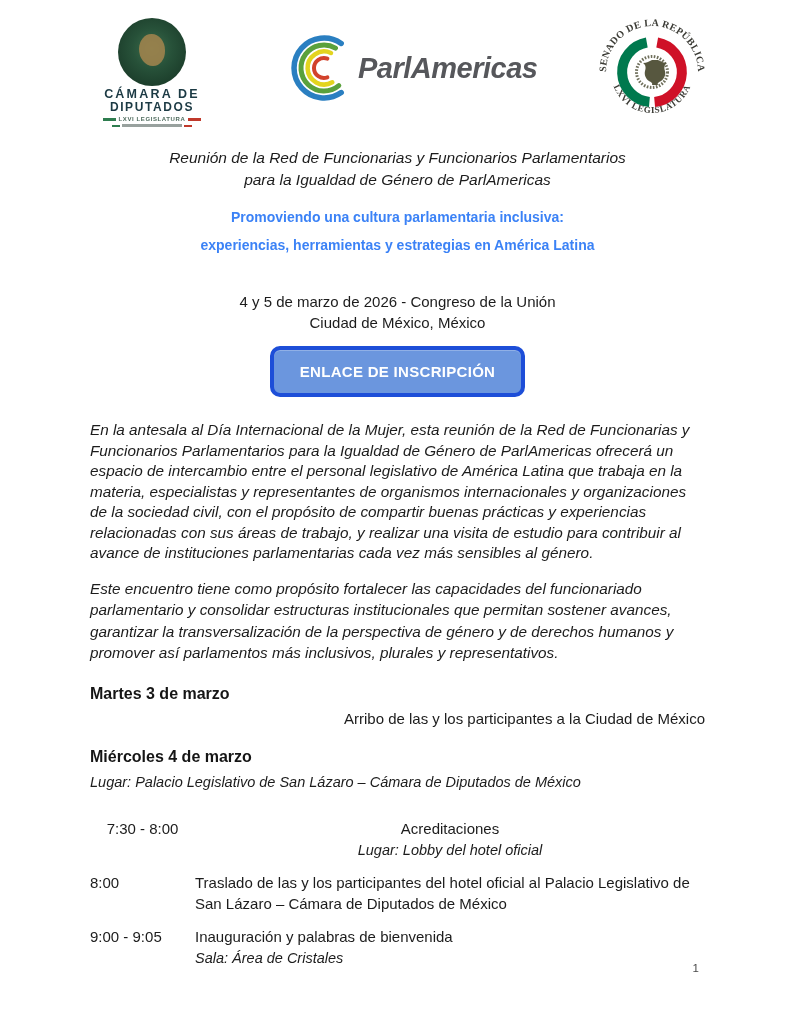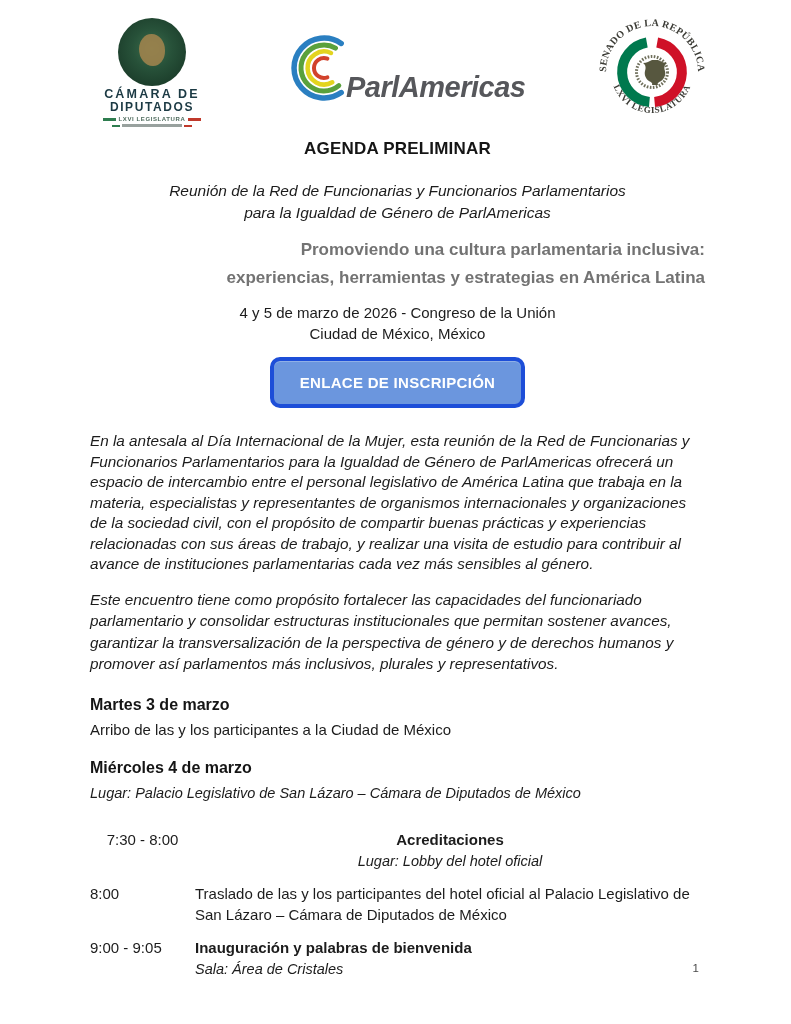--- a/index.html
+++ b/index.html
@@ -29,56 +29,56 @@
   .camara-leg { display:flex; align-items:center; justify-content:center; gap:3px; margin-top:2px; }
   .camara-leg .leg-text { font-size:6px; font-weight:bold; color:#4e6b5d; letter-spacing:.6px; }
   .dash { display:inline-block; width:13px; height:3px; }
   .dash.green { background:#2e7d4f; }
   .dash.red { background:#c0392b; }
   .camara-microline { display:flex; align-items:center; justify-content:center; gap:2px; margin-top:2px; }
   .camara-microline .micro { width:60px; height:3px; background:#7e8a86; opacity:.8; }
   .camara-microline .dash { width:8px; height:2px; }
 
   
-  .logo-parlamericas { position:absolute; left:288px; top:32px; display:flex; align-items:flex-end; }
+  .logo-parlamericas { position:absolute; left:288px; top:32px; display:flex; align-items:center;gap:12px; }
   .parl-wordmark {
     font-style:italic; font-weight:bold; font-size:29px; color:#56575b;
     letter-spacing:-0.5px; margin-left:-16px;
   }
 
   
   .logo-senado { position:absolute; left:596px; top:14px; }
 
   
   .content { padding:0 86px 0 90px; }
   .doc-title { text-align:center; font-size:17px; font-weight:bold; margin-top:13px; letter-spacing:.2px; color:#151515; }
   .subtitle { text-align:center; font-style:italic; font-size:15.5px; line-height:22px; margin-top:21px; }
-  .event-title { text-align:right; font-weight:bold; font-size:17px; line-height:28px; margin-top:12px; color:#737373; }
-  .dateline { text-align:center; font-size:15px; line-height:21px; margin-top:10px; }
+  .event-title { text-align:center; font-weight:bold; font-size:14px; line-height:28px; margin-top:12px; color:#3b82f6; }
+  .dateline { text-align:center; font-size:15px; line-height:21px; margin-top:32px; }
 
   .btn-wrap { text-align:center; margin-top:13px; }
   .btn {
     display:inline-block; background:#6b96de; border:4px solid #1d4ed8; border-radius:10px;
     color:#ffffff; font-weight:bold; font-size:15px; letter-spacing:.3px;
     padding:13px 26px; cursor:pointer;
     box-shadow:inset 0 1px 0 rgba(255,255,255,.25);
   }
 
   .para { font-style:italic; font-size:15.3px; line-height:20.5px; margin-top:23px; text-align:left; }
   .para.second { margin-top:14px; line-height:21.5px; }
 
   .day-heading { font-size:16px; font-weight:bold; margin-top:21px; color:#151515; }
-  .day-note { font-size:15px; margin-top:7px; }
+  .day-note { font-size:15px; margin-top:7px;text-align:right; }
   .day-loc { font-size:14.5px; font-style:italic; margin-top:8px; }
 
   .srow { display:flex; margin-top:12px; font-size:15px; align-items:flex-start; }
   .srow.first { margin-top:28px;text-align:center; }
   .srow .time { width:105px; flex:none; line-height:21px; }
   .srow .sbody { flex:1; }
-  .srow .stitle { font-weight:bold; line-height:21px; }
+  .srow .stitle { font-weight:normal; line-height:21px; }
   .srow .stitle.plain { font-weight:normal; }
   .srow .sdetail { font-style:italic; font-size:14.5px; line-height:20px; margin-top:1px; }
 
   .pagenum { position:absolute; right:92px; bottom:50px; font-size:11.5px; color:#4a4a4a; }
 </style>
 </head>
 <body>
 
 <div class="page">
 
@@ -126,21 +126,20 @@
         <path d="M56 46 c-3 1 -5 3 -9 3 c3 2 3 5 2 8 c-1 4 1 8 4 10 c2 1 4 2 3 4 l6 0 c-1 -2 1 -3 3 -4 c3 -2 5 -6 4 -10 c-1 -3 -1 -6 2 -8 c-4 0 -6 -2 -9 -3 z" fill="#57573f"></path>
         <text font-family="Liberation Serif, serif" font-size="9" font-weight="bold" fill="#3b3b35" letter-spacing="0.6">
           <textPath href="#botArc" startOffset="50%" text-anchor="middle">LXVI LEGISLATURA</textPath>
         </text>
       </svg>
     </div>
   </div>
 
   <div class="content">
 
-    <div class="doc-title">AGENDA PRELIMINAR</div>
 
     <div class="subtitle">
       <div>Reunión de la Red de Funcionarias y Funcionarios Parlamentarios</div>
       <div>para la Igualdad de Género de ParlAmericas</div>
     </div>
 
     <div class="event-title">
       <div>Promoviendo una cultura parlamentaria inclusiva:</div>
       <div>experiencias, herramientas y estrategias en América Latina</div>
     </div>

